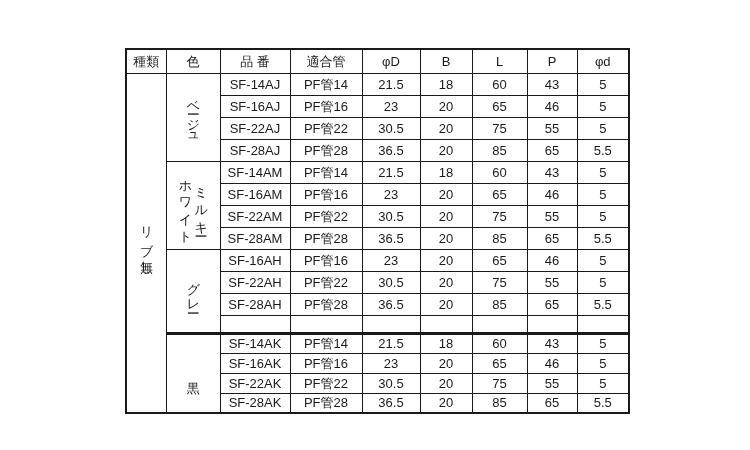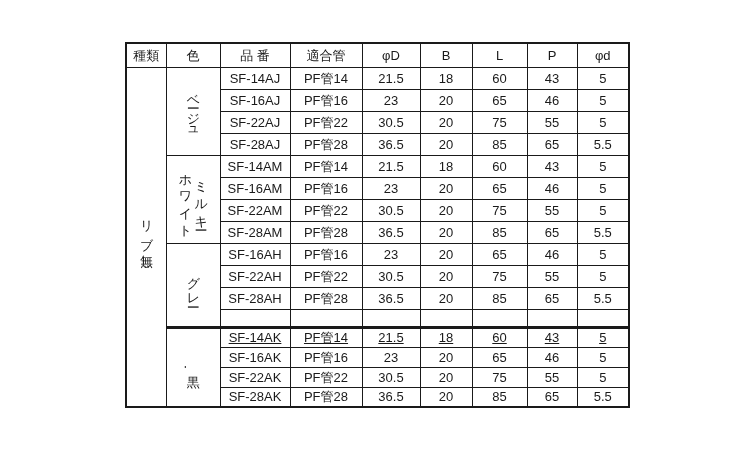--- a/index.html
+++ b/index.html
@@ -10,21 +10,21 @@
   body {
     width: 750px;
     height: 450px;
     position: relative;
     font-family: "Liberation Sans", "DejaVu Sans", sans-serif;
     color: #1a1a1a;
   }
   table.spec {
     position: absolute;
     left: 125px;
-    top: 42px;
+    top: 48px;
     width: 503px;
     border-collapse: collapse;
     table-layout: fixed;
     border: 2px solid #1a1a1a;
     background: #ffffff;
   }
   table.spec th,
   table.spec td {
     border: 1px solid #1a1a1a;
     padding: 0;
@@ -34,21 +34,21 @@
     font-weight: normal;
     line-height: 1;
     overflow: hidden;
     white-space: nowrap;
   }
   table.spec thead tr { height: 24px; }
   tr.row-std  { height: 22px; }
   tr.row-gap  { height: 18px; }
   tr.row-blk  { height: 20px; }
   
-  tr.sep td { border-top: 3px solid #1a1a1a; text-decoration: underline; }
+  tr.sep td { border-top: 3px solid #1a1a1a; }
   
   .vwrap {
     display: flex;
     align-items: center;
     justify-content: center;
     width: 100%;
     height: 100%;
   }
   .vtext {
     writing-mode: vertical-rl;

